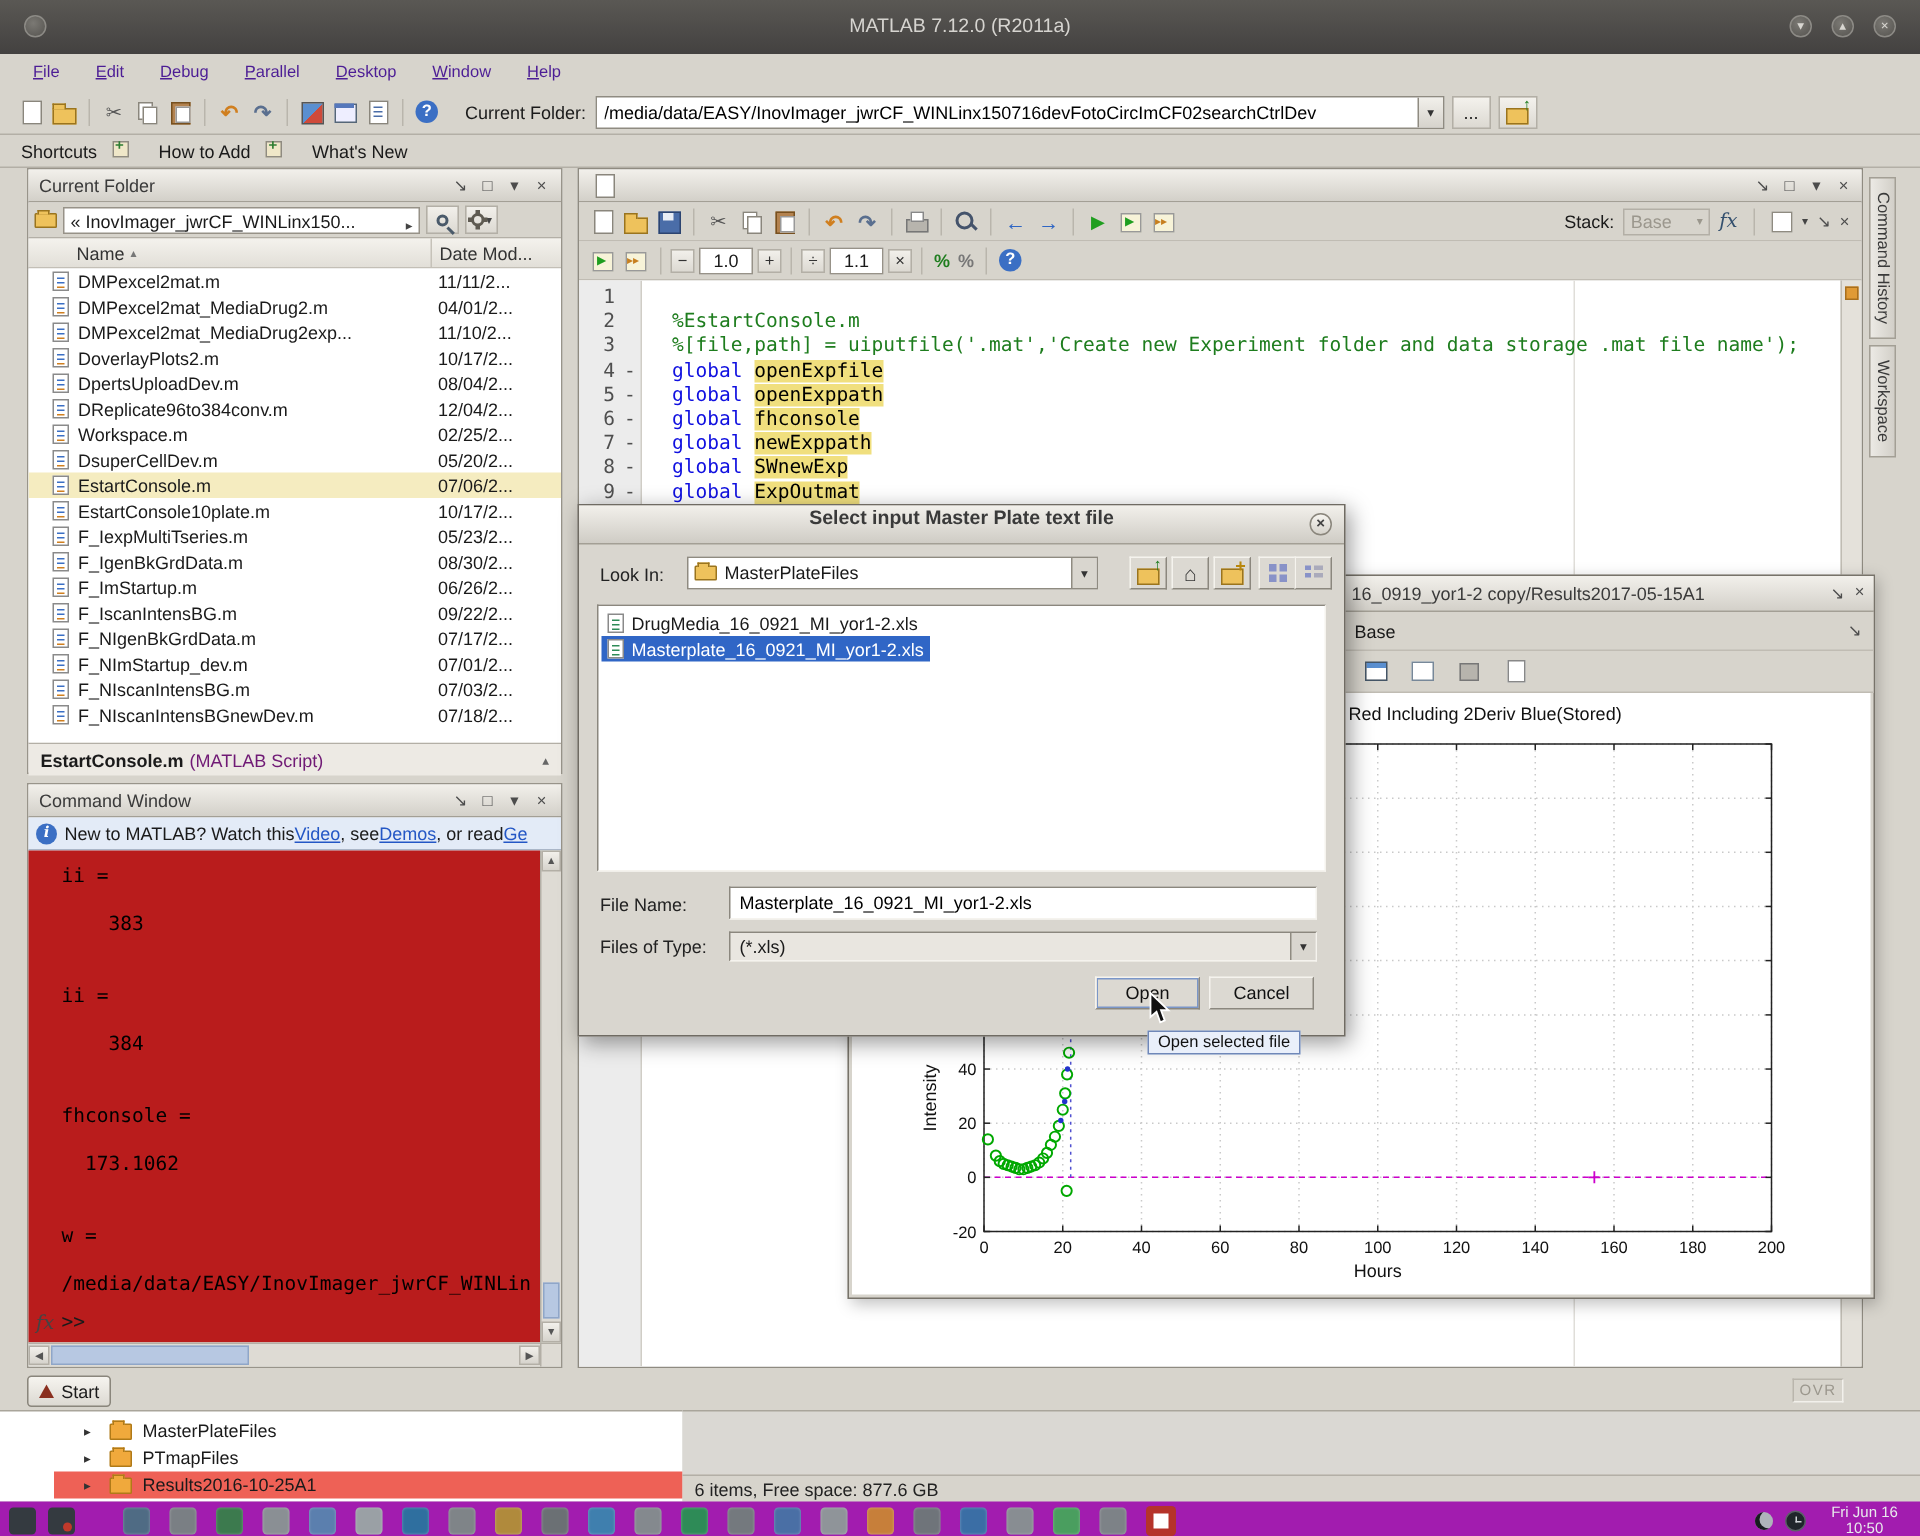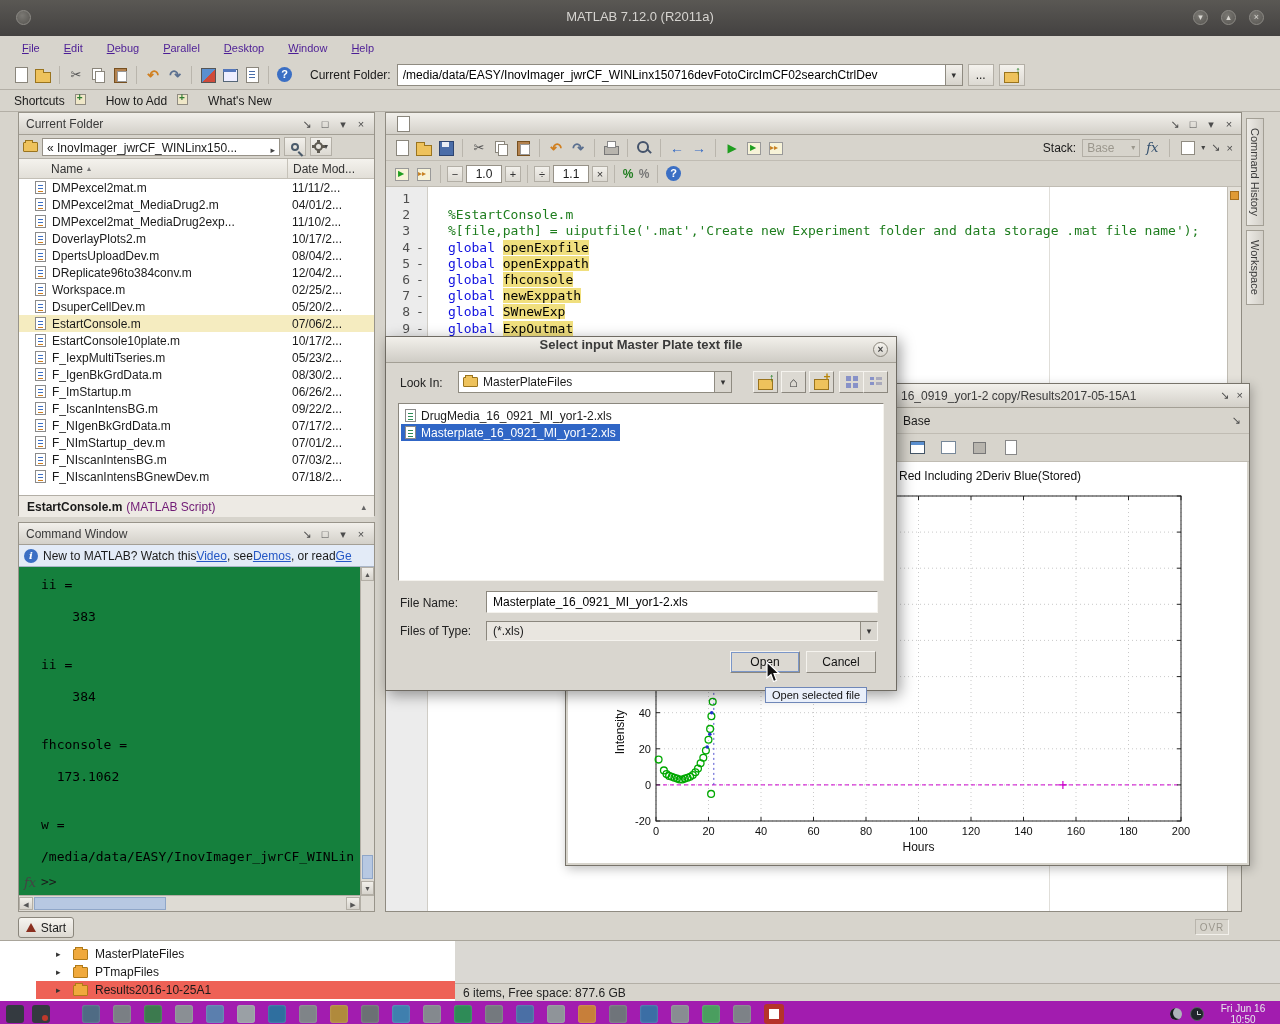--- a/index.html
+++ b/index.html
@@ -105,21 +105,21 @@
   .cf-foot{height:22px;background:#edeae4;border-top:1px solid #b3afa6;display:flex;align-items:center;padding:0 8px;font-size:12px;}
   .cf-foot .fname{font-weight:bold;}
   .cf-foot .ftype{color:#701a75;margin-left:4px;}
   .cf-foot .collapse{margin-left:auto;color:#666;font-size:9px;}
 
   
   #cwpanel{left:18px;top:522px;width:357px;height:390px;}
   .cw-banner{height:22px;background:#e3ebf7;border-bottom:1px solid #aab6c8;display:flex;align-items:center;padding:0 5px;font-size:12px;white-space:nowrap;overflow:hidden;}
   .info-ic{flex:0 0 14px;height:14px;border-radius:50%;background:#3b6fc4;color:#fff;font-size:10px;font-style:italic;font-weight:bold;text-align:center;line-height:14px;margin-right:5px;font-family:"DejaVu Serif",serif;}
   .lnk{color:#2457c5;text-decoration:underline;}
-  .cw-out{position:absolute;left:0;top:44px;right:14px;bottom:16px;overflow:hidden;background:#15803d;}
+  .cw-out{position:absolute;left:0;top:44px;right:14px;bottom:16px;overflow:hidden;background:#b91c1c;}
   .cw-pre{font-family:"DejaVu Sans Mono",monospace;font-size:13px;line-height:16px;padding:10px 0 0 22px;white-space:pre;color:#000;}
   .cw-prompt{position:absolute;left:22px;bottom:22px;font-family:"DejaVu Sans Mono",monospace;font-size:13px;}
   .fxg{position:absolute;left:5px;bottom:21px;font-family:"DejaVu Serif",serif;font-style:italic;font-size:13px;color:#444;}
   .vsb{position:absolute;right:0;top:44px;bottom:16px;width:14px;background:#dedbd4;border-left:1px solid #b3afa6;}
   .sbtn{position:absolute;left:0;right:0;height:14px;background:linear-gradient(#f2f0eb,#d6d3cc);border:1px solid #b3afa6;font-size:7px;color:#555;text-align:center;line-height:13px;}
   .vsb .up{top:0;} .vsb .dn{bottom:0;}
   .vsb .thumb{position:absolute;left:1px;right:1px;bottom:16px;height:24px;background:#b7c8e2;border:1px solid #8fa6c8;}
   .hsb{position:absolute;left:0;bottom:0;right:14px;height:16px;background:#dedbd4;border-top:1px solid #b3afa6;}
   .hbtn{position:absolute;top:1px;bottom:1px;width:14px;background:linear-gradient(#f2f0eb,#d6d3cc);border:1px solid #b3afa6;font-size:7px;color:#555;text-align:center;line-height:13px;}
   .hsb .lf{left:0;} .hsb .rt{right:0;}

